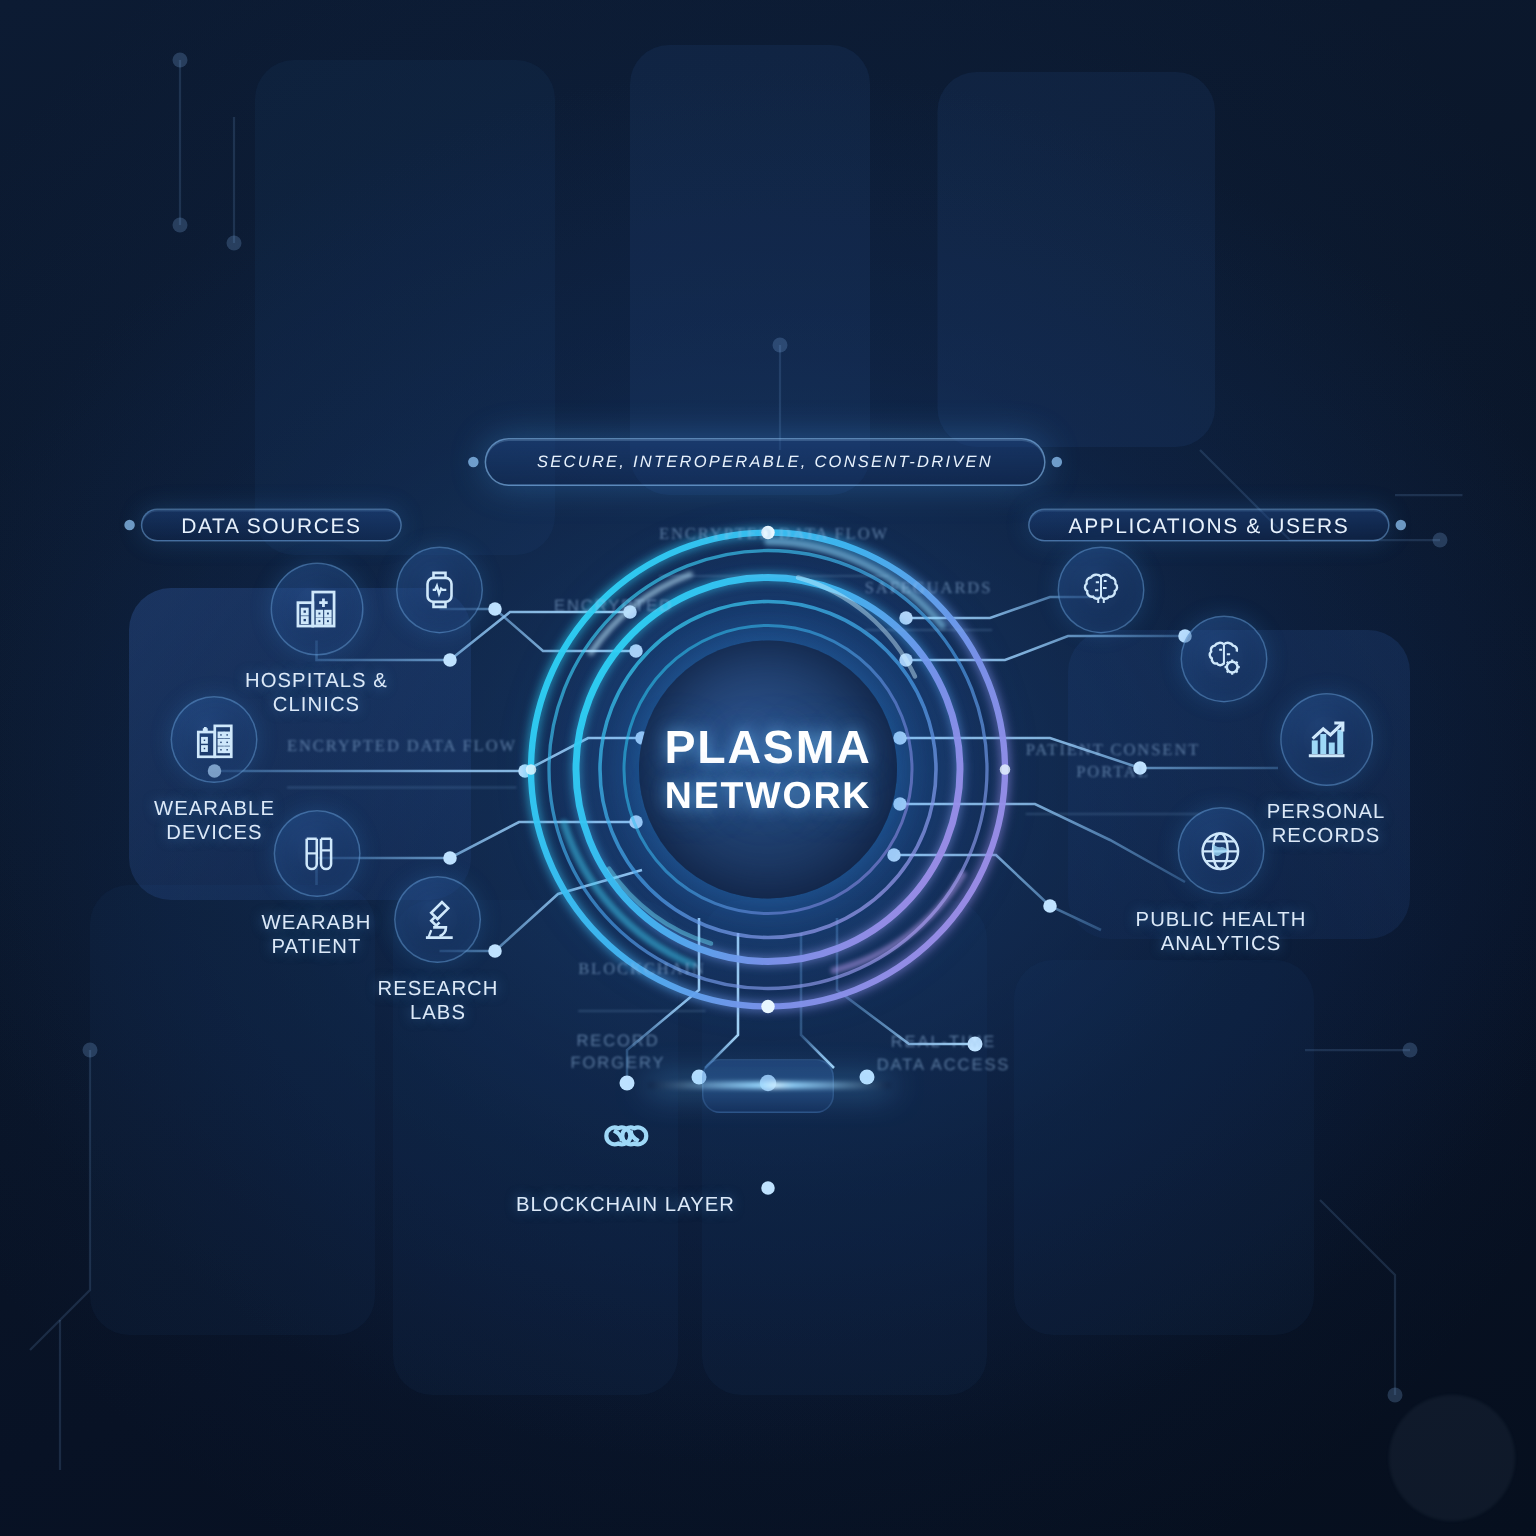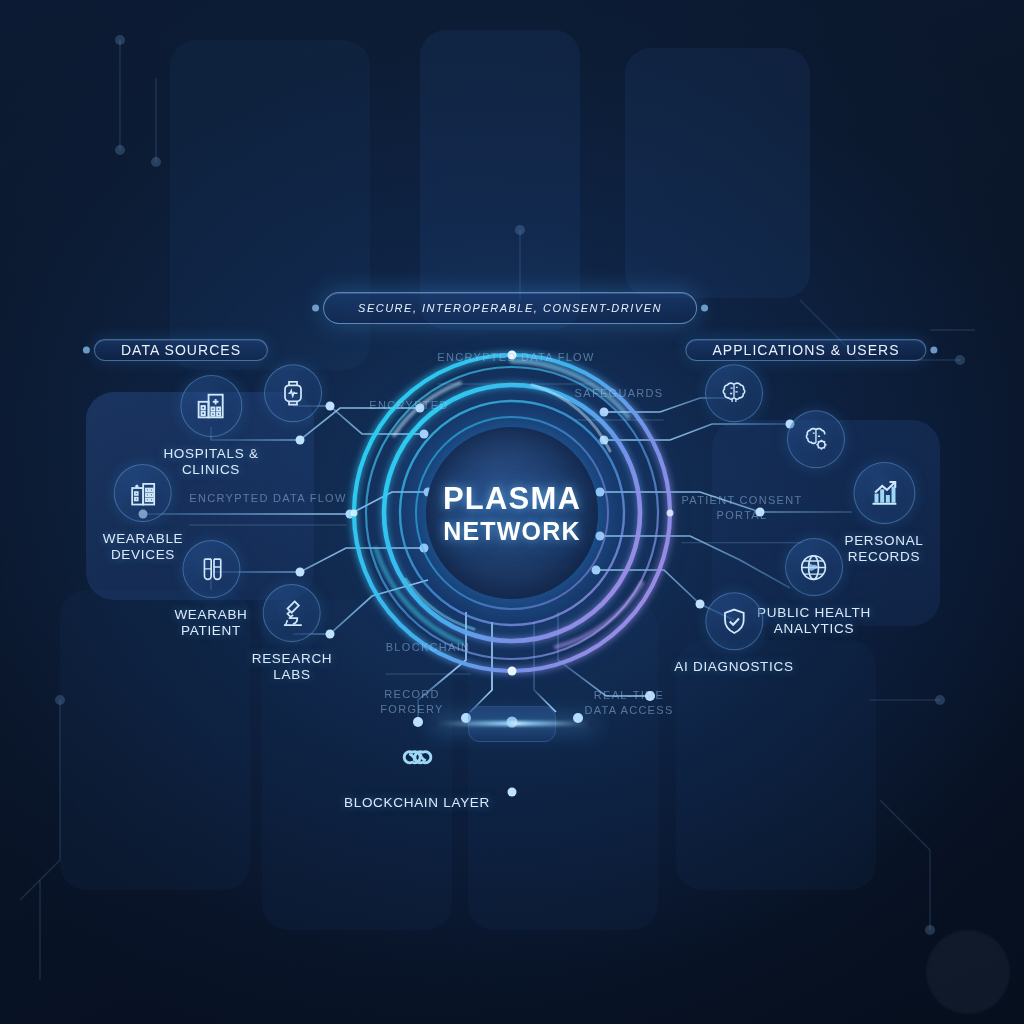--- a/index.html
+++ b/index.html
@@ -73,21 +73,21 @@
     border-color:rgba(150,205,255,0.55);
     box-shadow:0 0 24px rgba(70,160,240,0.32), inset 0 1px 0 rgba(170,220,255,0.20);font-style:italic; }
   .chip .cap { position:absolute; top:50%; width:7px; height:7px; border-radius:50%;
     background:rgba(150,205,255,0.70); transform:translateY(-50%); }
   .chip .cap.l { left:-12px; } .chip .cap.r { right:-12px; }
 
   
   .flow { position:absolute; transform:translate(-50%,-50%); text-align:center;
     color:rgba(158,196,236,0.50); font-size:11px; letter-spacing:1.3px;
     white-space:pre-line; line-height:1.35; filter:blur(0.55px); }
-  .flow.u { border-bottom:1px solid rgba(140,185,235,0.28); padding-bottom:19px; }
+  .flow.u { border-bottom:1px solid rgba(140,185,235,0.28); padding-bottom:19px;font-family:Liberation Serif, serif; }
 </style>
 </head>
 <body>
 
 <div id="stage">
 
   <div class="bgpanel" style="left:170px;top:40px;width:200px;height:330px;"></div>
   <div class="bgpanel b2" style="left:420px;top:30px;width:160px;height:300px;"></div>
   <div class="bgpanel b2" style="left:625px;top:48px;width:185px;height:250px;"></div>
   <div class="bgpanel b3" style="left:60px;top:590px;width:190px;height:300px;"></div>
@@ -398,29 +398,20 @@
         <circle cx="12" cy="12" r="8.6"></circle>
         <ellipse cx="12" cy="12" rx="3.6" ry="8.6"></ellipse>
         <path d="M3.4 12h17.2M5 7.2h14M5 16.8h14" stroke-width="1.05"></path>
         <path d="M8.2 8.6c1.6.6 2.4 1.8 4 1.4 1.2-.3 2.4.6 3.4 1.4-.8 1.6-2.6 1.2-3.8 2.4-.8.8-2.2.6-3-.4" fill="#9ed8f7" stroke="none" opacity="0.8"></path>
       </svg>
     </div>
     <div class="lbl">PUBLIC HEALTH
 ANALYTICS</div>
   </div>
 
-  <div class="node" style="left:734px;top:634px;">
-    <div class="ico">
-      <svg width="32" height="32" viewBox="0 0 24 24" fill="none" stroke="#cfe8fb" stroke-width="1.35">
-        <path d="M12 3.2l7 2.6v5.4c0 4.4-2.9 7.6-7 9.6-4.1-2-7-5.2-7-9.6V5.8z"></path>
-        <path d="M8.6 12.1l2.5 2.5 4.4-4.6" stroke-width="1.6"></path>
-      </svg>
-    </div>
-    <div class="lbl">AI DIAGNOSTICS</div>
-  </div>
 
   <div style="position:absolute;left:468px;top:706px;width:88px;height:36px;border-radius:12px;background:linear-gradient(180deg,rgba(58,110,190,0.30),rgba(30,66,132,0.22));border:1px solid rgba(120,180,240,0.18);"></div>
   <div style="position:absolute;left:432px;top:721px;width:162px;height:5px;border-radius:3px;background:linear-gradient(90deg,rgba(60,150,240,0) 0%,rgba(150,215,255,0.95) 45%,rgba(200,235,255,1) 52%,rgba(150,215,255,0.9) 60%,rgba(60,150,240,0) 100%);filter:blur(1.4px);box-shadow:0 0 22px rgba(90,185,255,0.85);"></div>
 
   <div class="node plain" style="left:417px;top:770px;">
     <div class="ico">
       <svg width="40" height="34" viewBox="0 0 30 24" fill="none" stroke="#9ed8f7" stroke-width="2.1">
         <path d="M11.4 8.2a4.2 4.2 0 1 0 0 7.6 4.2 4.2 0 1 0 0-7.6z"></path>
         <path d="M19.4 8.2a4.2 4.2 0 1 0 0 7.6 4.2 4.2 0 1 0 0-7.6z"></path>
         <path d="M9.2 9.4c2.6 1.2 4 3.4 4 5.4M21.6 14.6c-2.6-1.2-4-3.4-4-5.4"></path>

